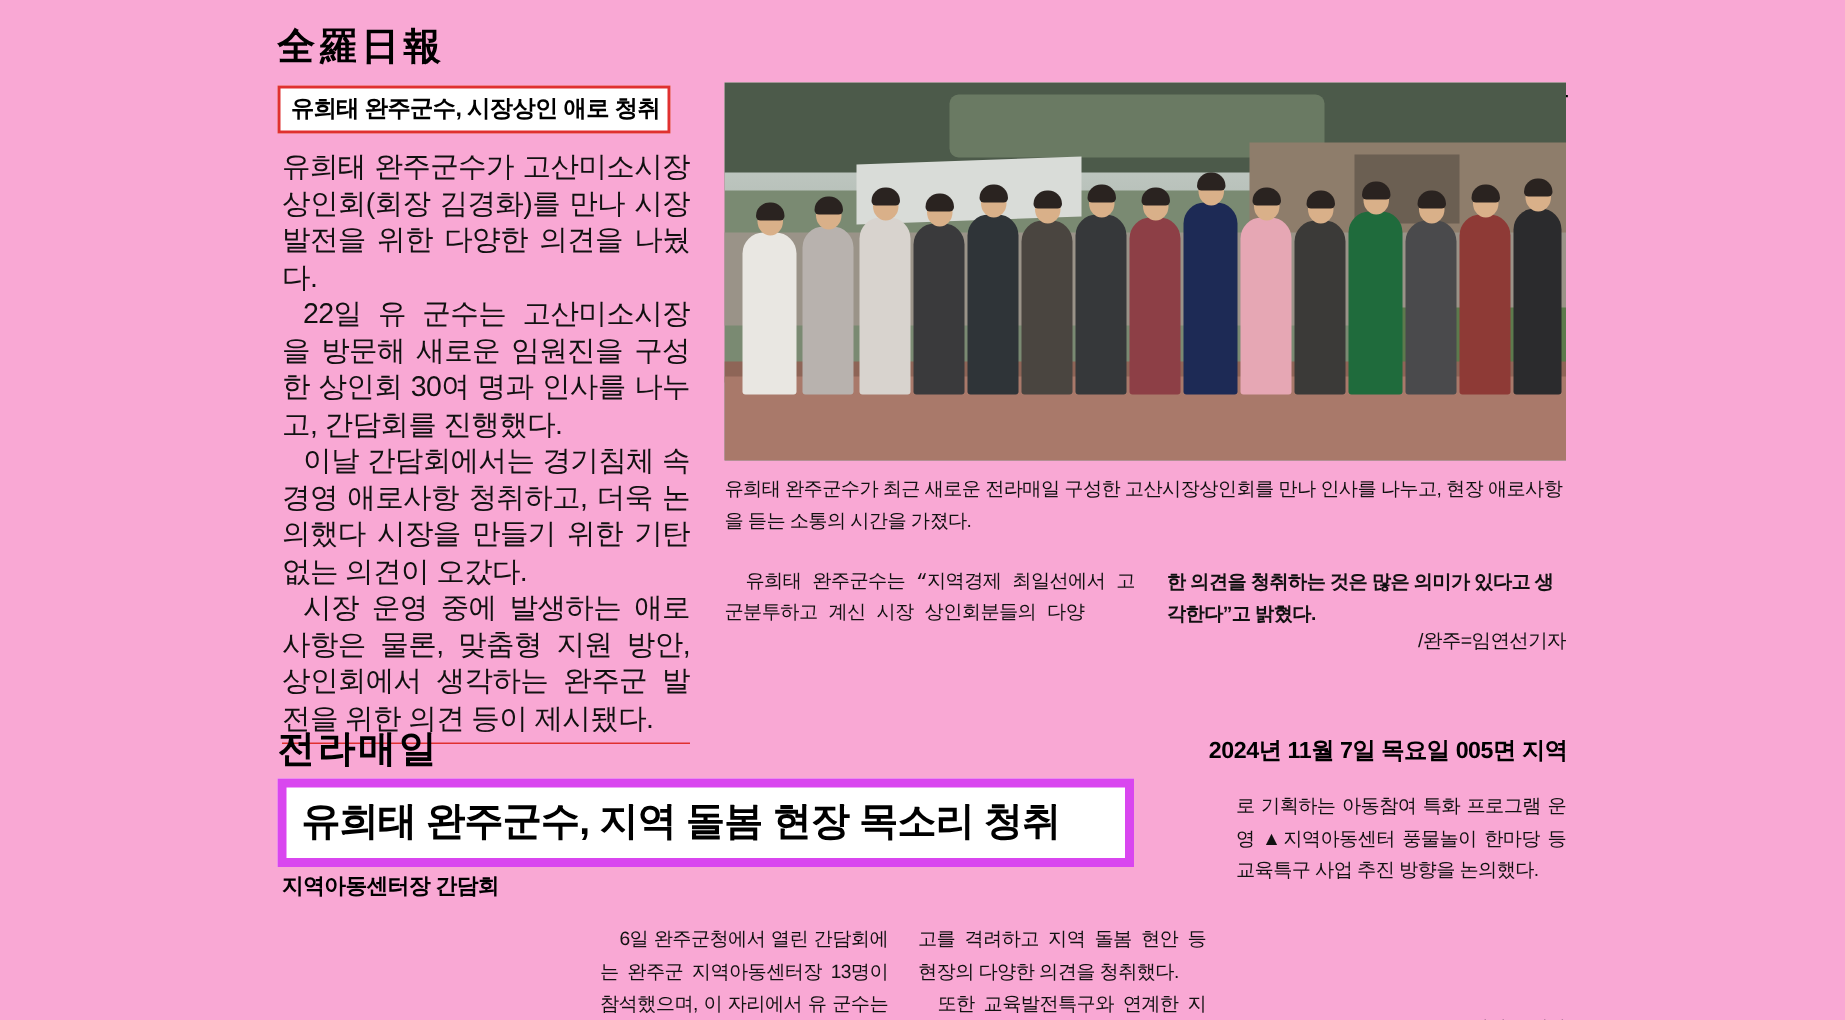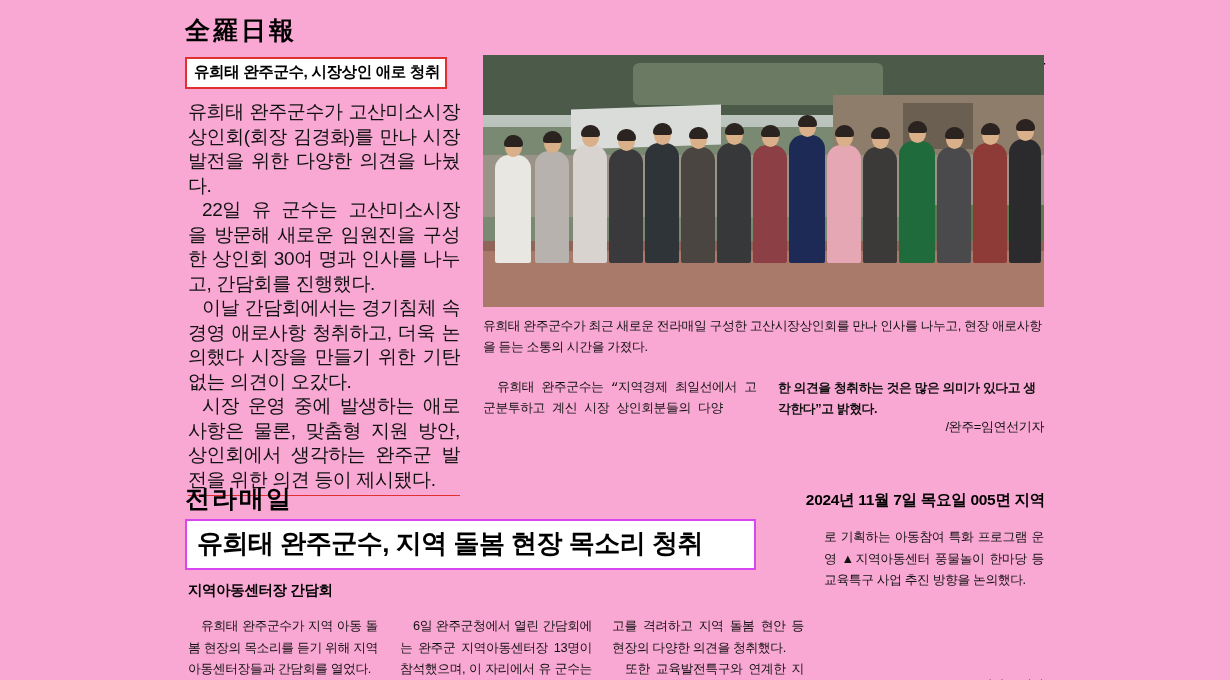--- a/index.html
+++ b/index.html
@@ -167,21 +167,21 @@
     font-weight: bold;
     color: #000;
     letter-spacing: -0.3px;
   }
   .headline2-box {
     position: absolute;
     left: 185px;
     top: 55px;
     width: 571px;
     box-sizing: border-box;
-    border: 2px solid #d946ef;
+    border: 6px solid #d946ef;
     padding: 5px 10px 7px 10px;
     background: #fff;
   }
   .headline2-text {
     font-size: 26px;
     font-weight: bold;
     letter-spacing: -0.5px;
     color: #000;
     white-space: nowrap;
   }
@@ -338,23 +338,20 @@
 
     <div class="masthead2">전라매일</div>
     <div class="dateline2">2024년 11월 7일 목요일 005면 지역</div>
 
     <div class="headline2-box">
       <div class="headline2-text">유희태 완주군수, 지역 돌봄 현장 목소리 청취</div>
     </div>
 
     <div class="subhead2">지역아동센터장 간담회</div>
 
-    <div class="a2col a2c1">
-      <p class="indent">유희태 완주군수가 지역 아동 돌봄 현장의 목소리를 듣기 위해 지역아동센터장들과 간담회를 열었다.</p>
-    </div>
     <div class="a2col a2c2">
       <p class="indent">6일 완주군청에서 열린 간담회에는 완주군 지역아동센터장 13명이 참석했으며, 이 자리에서 유 군수는 지역 아동들이 건강한 사회 구성원으로 자랄 수 있도록 노력하고 있는 지역아동센터의 노</p>
     </div>
     <div class="a2col a2c3">
       <p>고를 격려하고 지역 돌봄 현안 등 현장의 다양한 의견을 청취했다.</p>
       <p class="indent">또한 교육발전특구와 연계한 지역아동센터 지원사업으로 ▲아동 영양개선을 위한 간식비 지원 ▲아동이 주도적으</p>
     </div>
     <div class="a2col a2c4">
       <p>로 기획하는 아동참여 특화 프로그램 운영 ▲지역아동센터 풍물놀이 한마당 등 교육특구 사업 추진 방향을 논의했다.</p>
     </div>

